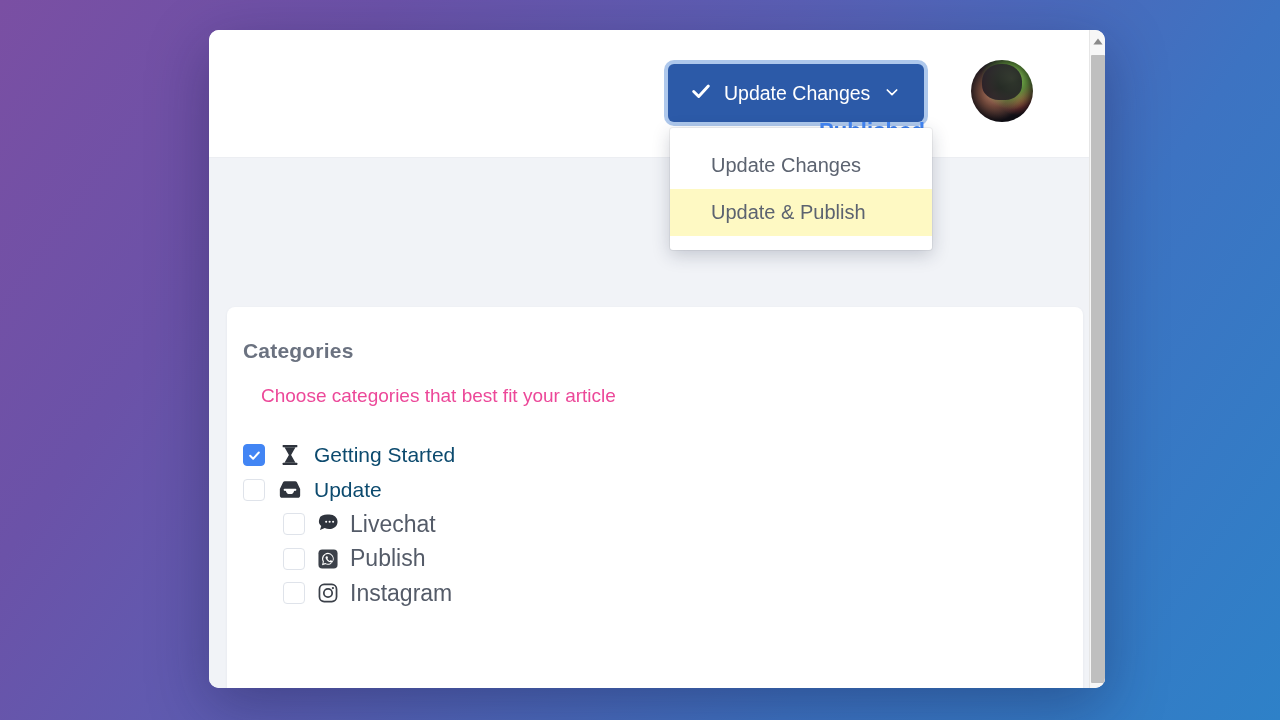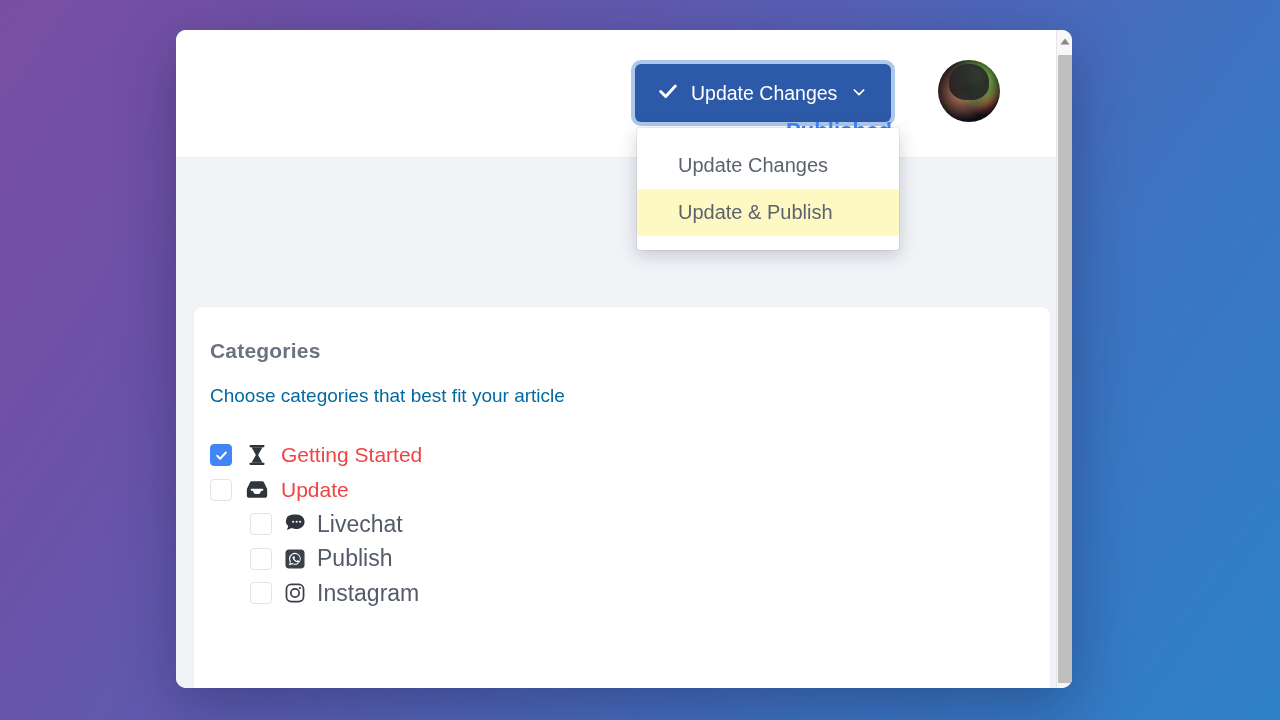--- a/index.html
+++ b/index.html
@@ -17,21 +17,21 @@
        #6B52A8 22%,
        #5A5FB4 45%,
        #3D73C2 72%,
        #2E81C8 100%);
     position: relative;
   }
 
   
   .app-window {
     position: absolute;
-    left: 176px;
+    left: 209px;
     top: 30px;
     width: 896px;
     height: 658px;
     background: #ffffff;
     border-radius: 10px;
     box-shadow: 0 18px 60px rgba(20, 20, 60, 0.35);
     overflow: hidden;
   }
 
   
@@ -162,22 +162,23 @@
     padding: 32px 32px 0 16px;
   }
   .card-title {
     font-size: 21px;
     font-weight: bold;
     color: #6b7280;
     letter-spacing: 0.2px;
   }
   .card-subtitle {
     margin-top: 22px;
+    margin-left: 18px;
     font-size: 19px;
-    color: #0369a1;
+    color: #ec4899;
     font-weight: 400;
   }
 
   .cat-list { margin-top: 31px; }
 
   .cat-row {
     display: flex;
     align-items: center;
     height: 34.5px;
   }
@@ -209,21 +210,21 @@
     display: flex;
     align-items: center;
     justify-content: center;
     color: #3a3f4a;
   }
   .cat-row.indent .cat-icon { width: 22px; min-width: 22px; }
 
   .cat-label {
     margin-left: 11px;
     font-size: 21px;
-    color: #ef4444;
+    color: #0c4a6e;
     white-space: nowrap;
   }
   .cat-row.indent .cat-label { font-size: 23px; color: #545b68; }
 
   
   .scrollbar {
     position: absolute;
     right: 0;
     top: 0;
     width: 16px;

